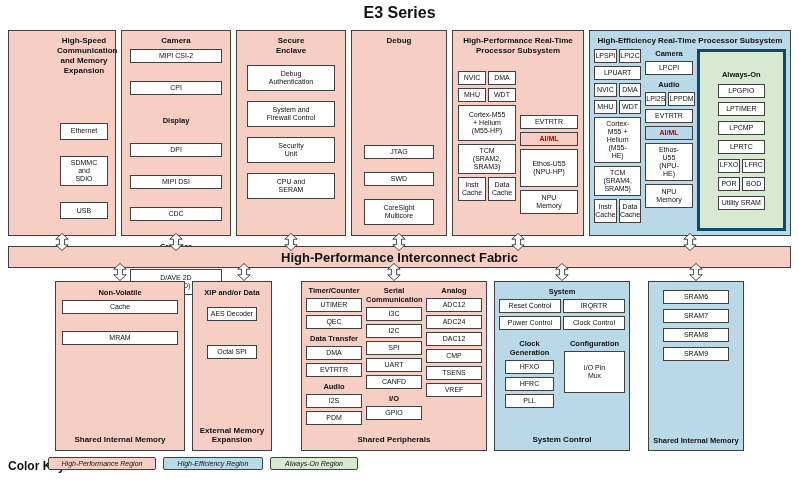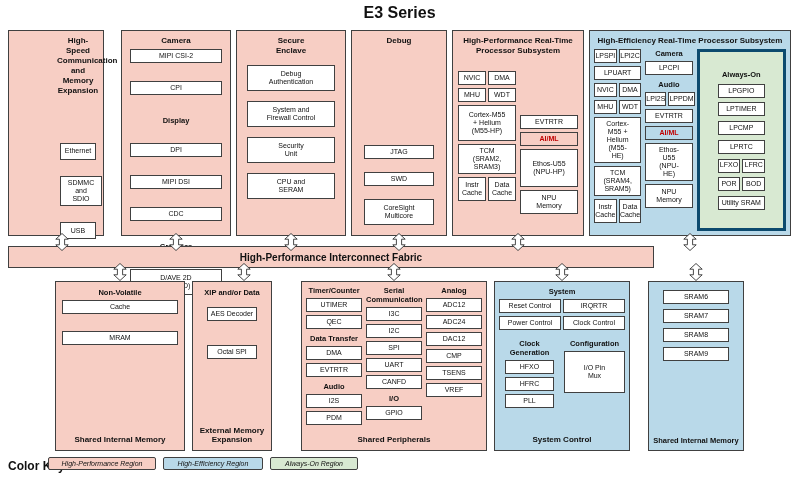--- a/index.html
+++ b/index.html
@@ -12,40 +12,40 @@
   .green { background:#d8e9d2; }
   .btitle { font-weight:bold; font-size:8px; line-height:1.25; text-align:center; margin:1px 0 3px; }
   .hdr { font-weight:bold; font-size:7.5px; line-height:1.2; text-align:center; }
   .wbox { background:#fff; border:1px solid #404040; font-size:7px; line-height:1.15; text-align:center;
           display:flex; align-items:center; justify-content:center; padding:1px 2px; min-height:14px; }
   .pair { display:flex; gap:2px; }
   .pair > .wbox { flex:1; padding:1px 0; }
   .col { display:flex; flex-direction:column; gap:3px; min-width:0; }
   .cols { display:flex; gap:4px; flex:1; align-items:flex-start; }
   .cols > .col { flex:1; }
-  .fabric { position:absolute; left:8px; top:246px; width:646px; height:22px; background:#f7cec4;
+  .fabric { position:absolute; left:8px; top:246px; width:783px; height:22px; background:#f7cec4;
             border:1px solid #404040; display:flex; align-items:center; justify-content:center;
-            font-weight:bold; font-size:10px; }
+            font-weight:bold; font-size:13px; }
   .arrow { position:absolute; }
   .aiml { color:#c00000; font-weight:bold; }
   .aiml.pinkbg { background:#f7cec4; }
   .aiml.bluebg { background:#b9d9e9; }
   .bottom-title { margin-top:auto; font-weight:bold; font-size:8px; text-align:center; line-height:1.2; padding-bottom:1px; }
   .keylabel { position:absolute; font-size:12px; font-weight:bold; }
   .keybox { position:absolute; height:13px; border:1px solid #404040; border-radius:2px;
             display:flex; align-items:center; justify-content:center; font-size:7px; font-style:italic; }
 </style>
 </head>
 <body>
 
 <div id="canvas">
 
   <div class="page-title">E3 Series</div>
 
-  <div class="block pink" style="left:8px;top:30px;width:96px;height:206px;padding-left:48px;">
+  <div class="block pink" style="left:8px;top:30px;width:108px;height:206px;padding-left:48px;">
     <div class="btitle">High-Speed Communication and Memory Expansion</div>
     <div class="col" style="margin-top:44px;gap:16px;padding:0 3px;">
       <div class="wbox" style="min-height:17px;">Ethernet</div>
       <div class="wbox" style="min-height:28px;padding:2px 20px;">SDMMC and SDIO</div>
       <div class="wbox" style="min-height:17px;">USB</div>
     </div>
   </div>
 
   <div class="block pink" style="left:121px;top:30px;width:110px;height:206px;">
     <div class="btitle">Camera</div>

